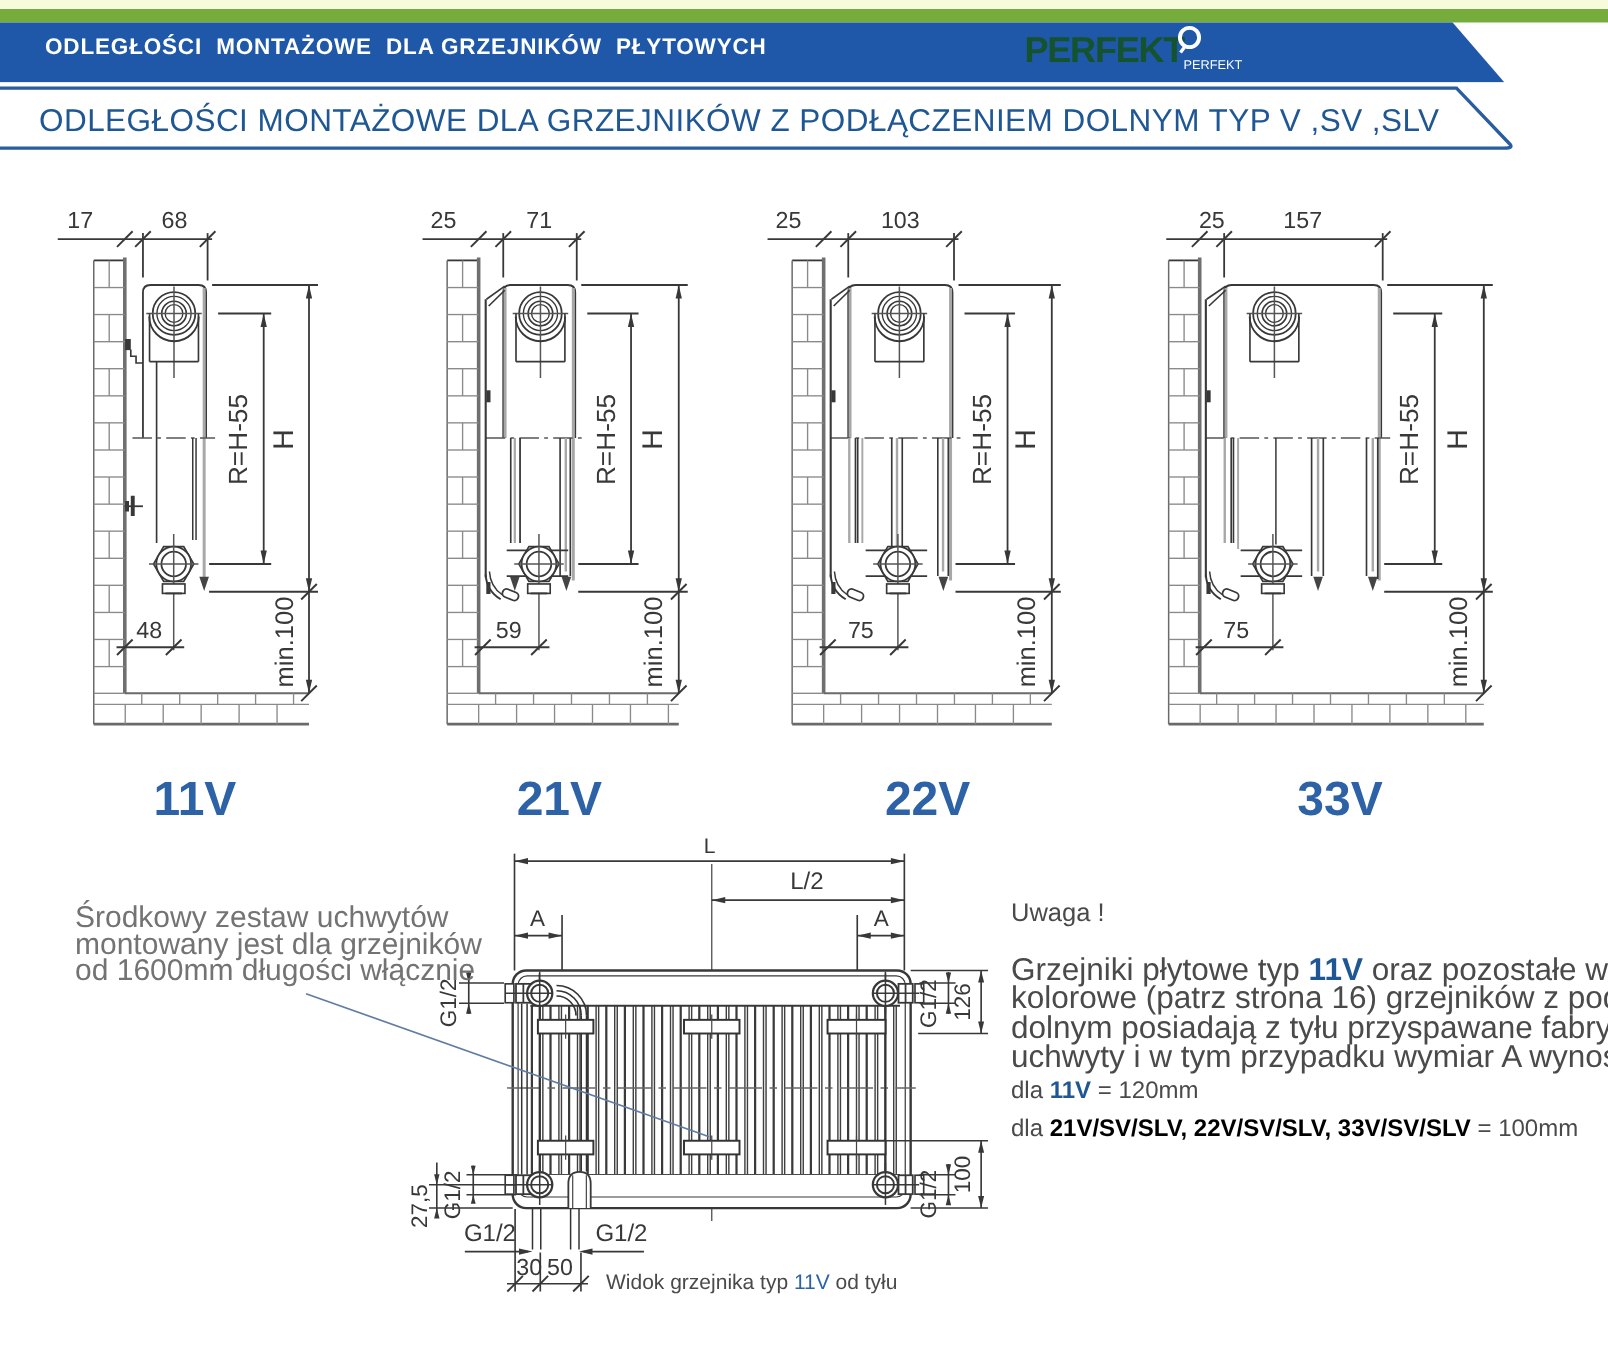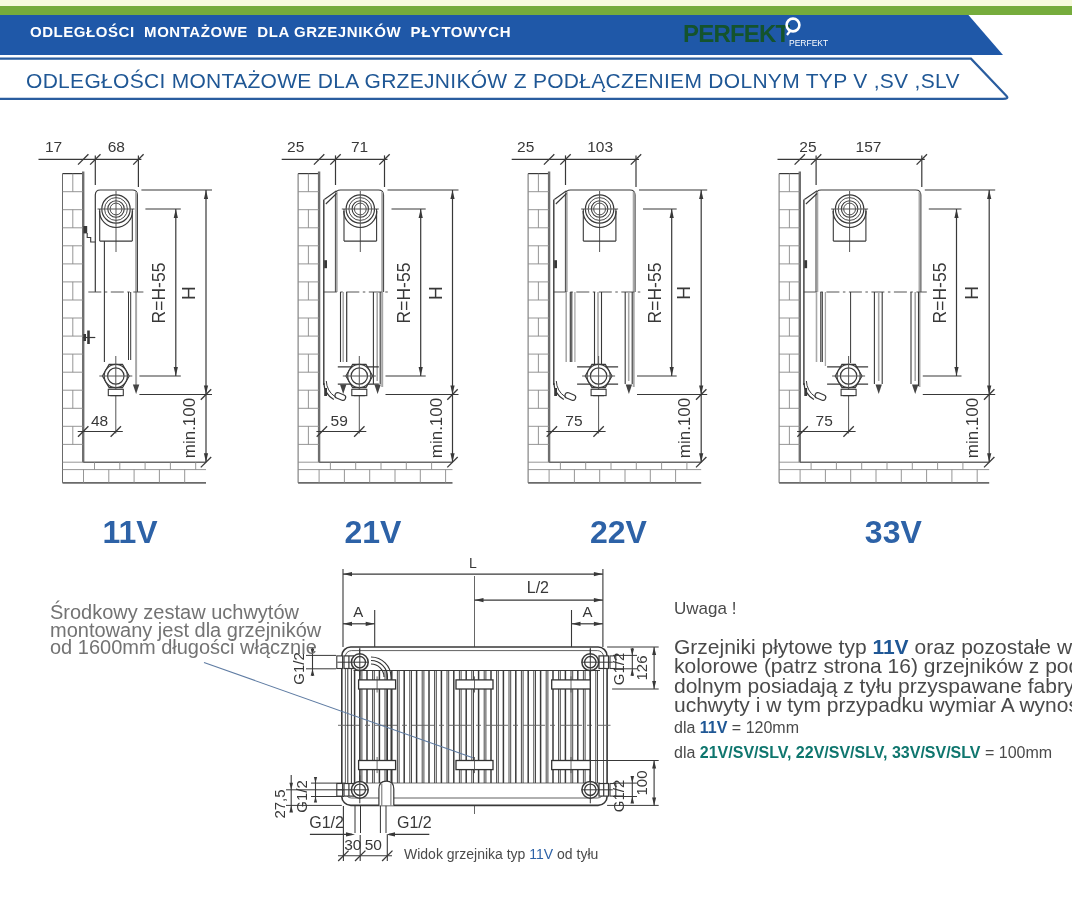--- a/index.html
+++ b/index.html
@@ -671,15 +671,15 @@
 <text x="352.8" y="850.0" font-size="15.5" fill="#383838" text-anchor="middle" font-weight="normal">30</text>
 <text x="373.3" y="850.0" font-size="15.5" fill="#383838" text-anchor="middle" font-weight="normal">50</text>
 <line x1="204.0" y1="662.5" x2="472.8" y2="757.8" stroke="#5f7ca3" stroke-width="1.1" stroke-linecap="butt"></line>
 </svg>
 
 <div class="abs" style="left:50px;top:604px;font-size:20px;color:#737373;line-height:17.6px;white-space:nowrap;">Środkowy zestaw uchwytów<br>montowany jest dla grzejników<br>od 1600mm długości włącznie</div>
 
 <div class="abs" style="left:674px;top:599px;font-size:17px;color:#4a4a4a;">Uwaga !</div>
 <div class="abs" style="left:674px;top:636.5px;font-size:21px;color:#4a4a4a;line-height:19.5px;white-space:nowrap;">Grzejniki płytowe typ <b style="color:#1f5795">11V</b> oraz pozostałe wersje, ale<br>kolorowe (patrz strona 16) grzejników z podłączeniem<br>dolnym posiadają z tyłu przyspawane fabrycznie<br>uchwyty i w tym przypadku wymiar A wynosi:</div>
 <div class="abs" style="left:674px;top:719px;font-size:16px;color:#4a4a4a;">dla <b style="color:#1f5795">11V</b> = 120mm</div>
-<div class="abs" style="left:674px;top:744px;font-size:16px;color:#4a4a4a;">dla <b style="color:#0f766e">21V/SV/SLV, 22V/SV/SLV, 33V/SV/SLV</b> = 100mm</div>
+<div class="abs" style="left:674px;top:744px;font-size:16px;color:#4a4a4a;">dla <b style="color:#000000">21V/SV/SLV, 22V/SV/SLV, 33V/SV/SLV</b> = 100mm</div>
 
 <div class="abs" style="left:404px;top:845.5px;font-size:14px;color:#4a4a4a;">Widok grzejnika typ <span style="color:#2d62a7">11V</span> od tyłu</div>
 
 </body></html>

